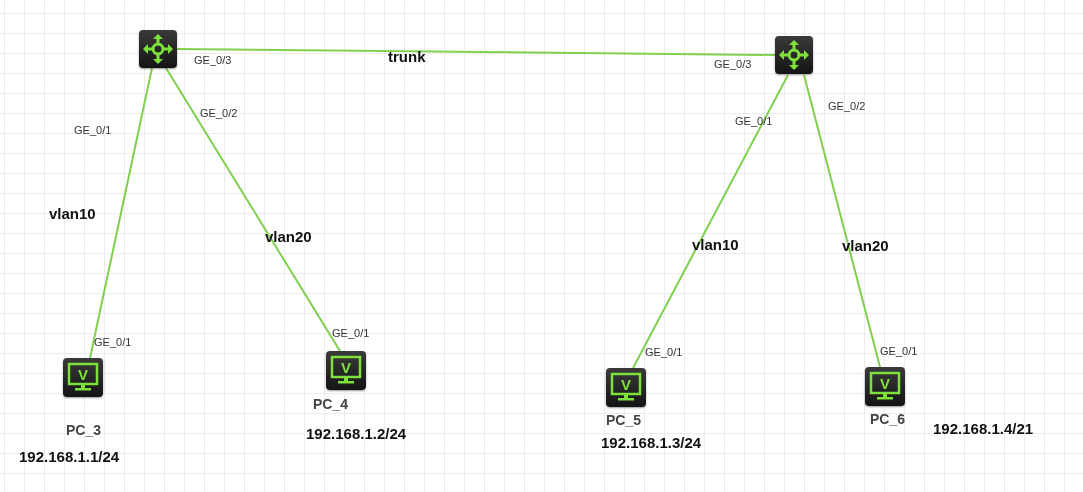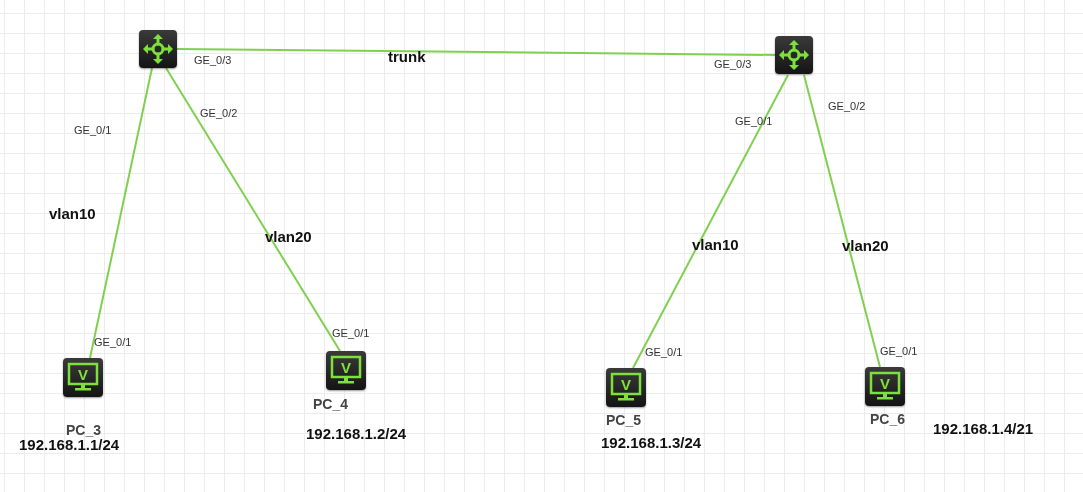--- a/index.html
+++ b/index.html
@@ -78,21 +78,21 @@
 
   <div class="node pc" style="left:63px; top:358px;">
     <svg width="40" height="39" viewBox="0 0 40 39">
       <rect x="6" y="6" width="28" height="20" fill="none" stroke="#7ee03a" stroke-width="2.5"></rect>
       <rect x="18" y="26" width="4" height="5" fill="#7ee03a"></rect>
       <rect x="12" y="30" width="16" height="2.5" fill="#7ee03a"></rect>
       <text x="20" y="22" text-anchor="middle" font-family="Liberation Sans, sans-serif" font-weight="bold" font-size="15" fill="#7ee03a">V</text>
     </svg>
   </div>
   <div class="devname" style="left:66px; top:402px;margin-top:20px;">PC_3</div>
-  <div class="ip" style="left:19px; top:436px;">192.168.1.1/24</div>
+  <div class="ip" style="left:19px; top:448px;">192.168.1.1/24</div>
 
   <div class="node pc" style="left:326px; top:351px;">
     <svg width="40" height="39" viewBox="0 0 40 39">
       <rect x="6" y="6" width="28" height="20" fill="none" stroke="#7ee03a" stroke-width="2.5"></rect>
       <rect x="18" y="26" width="4" height="5" fill="#7ee03a"></rect>
       <rect x="12" y="30" width="16" height="2.5" fill="#7ee03a"></rect>
       <text x="20" y="22" text-anchor="middle" font-family="Liberation Sans, sans-serif" font-weight="bold" font-size="15" fill="#7ee03a">V</text>
     </svg>
   </div>
   <div class="devname" style="left:313px; top:396px;">PC_4</div>

